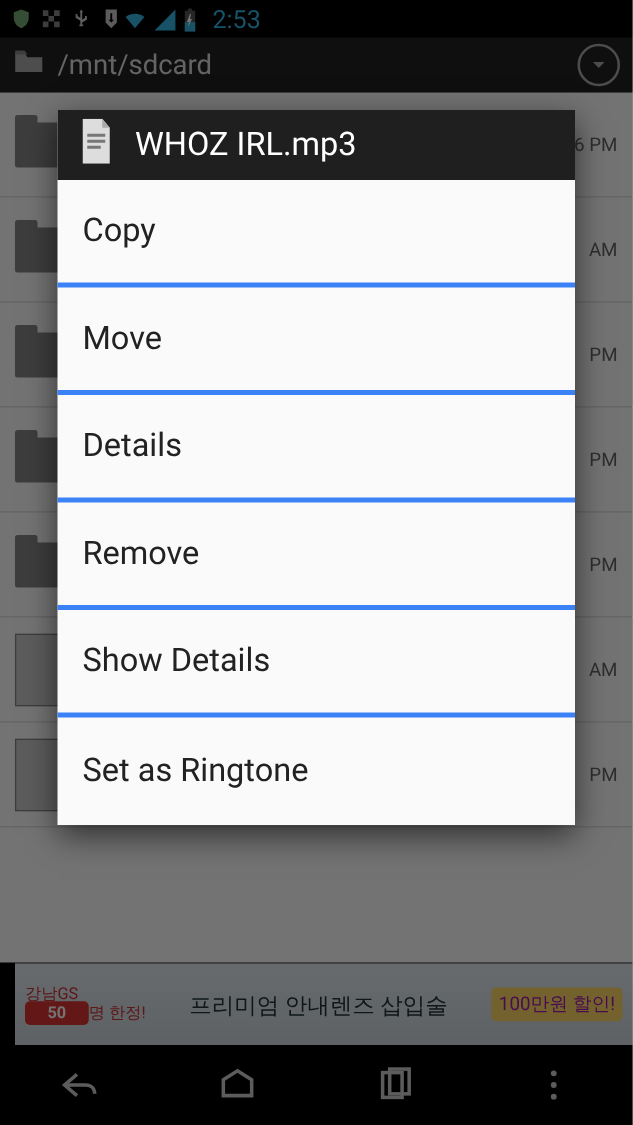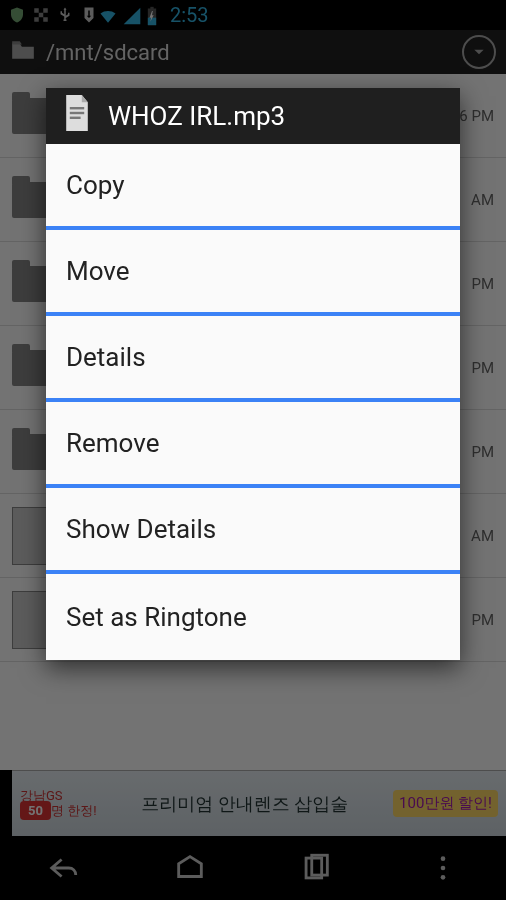--- a/index.html
+++ b/index.html
@@ -75,21 +75,21 @@
     bottom: 64px;
     height: 66px;
     background: linear-gradient(#e6edf2, #cfd8df);
     border-top: 1px solid #aaa;
     display: flex; align-items: center; justify-content: space-between;
     padding: 0 8px;
     font-size: 18px; color: #233;
     white-space: nowrap; overflow: hidden; margin-left: 12px;
   }
   .ad-left { font-size: 13px; color: #c33; line-height: 1.1; }
-  .ad-pill { background: #dd3333; color: #fff; padding: 2px 8px; border-radius: 4px; font-weight: bold; }
+  .ad-pill { background: #dd3333; color: #fff; padding: 2px 18px; border-radius: 4px; font-weight: bold; }
   .ad-right { font-size: 15px; color: #a21caf; background: #ffd966; padding: 4px 6px; border-radius: 4px; }
   
   .navbar {
     position: absolute;
     left: 0; right: 0; bottom: 0;
     height: 64px;
     background: #000;
     display: flex; align-items: center; justify-content: space-around;
   }
   .nav-btn { width: 40px; height: 40px; display: flex; align-items: center; justify-content: center; }

